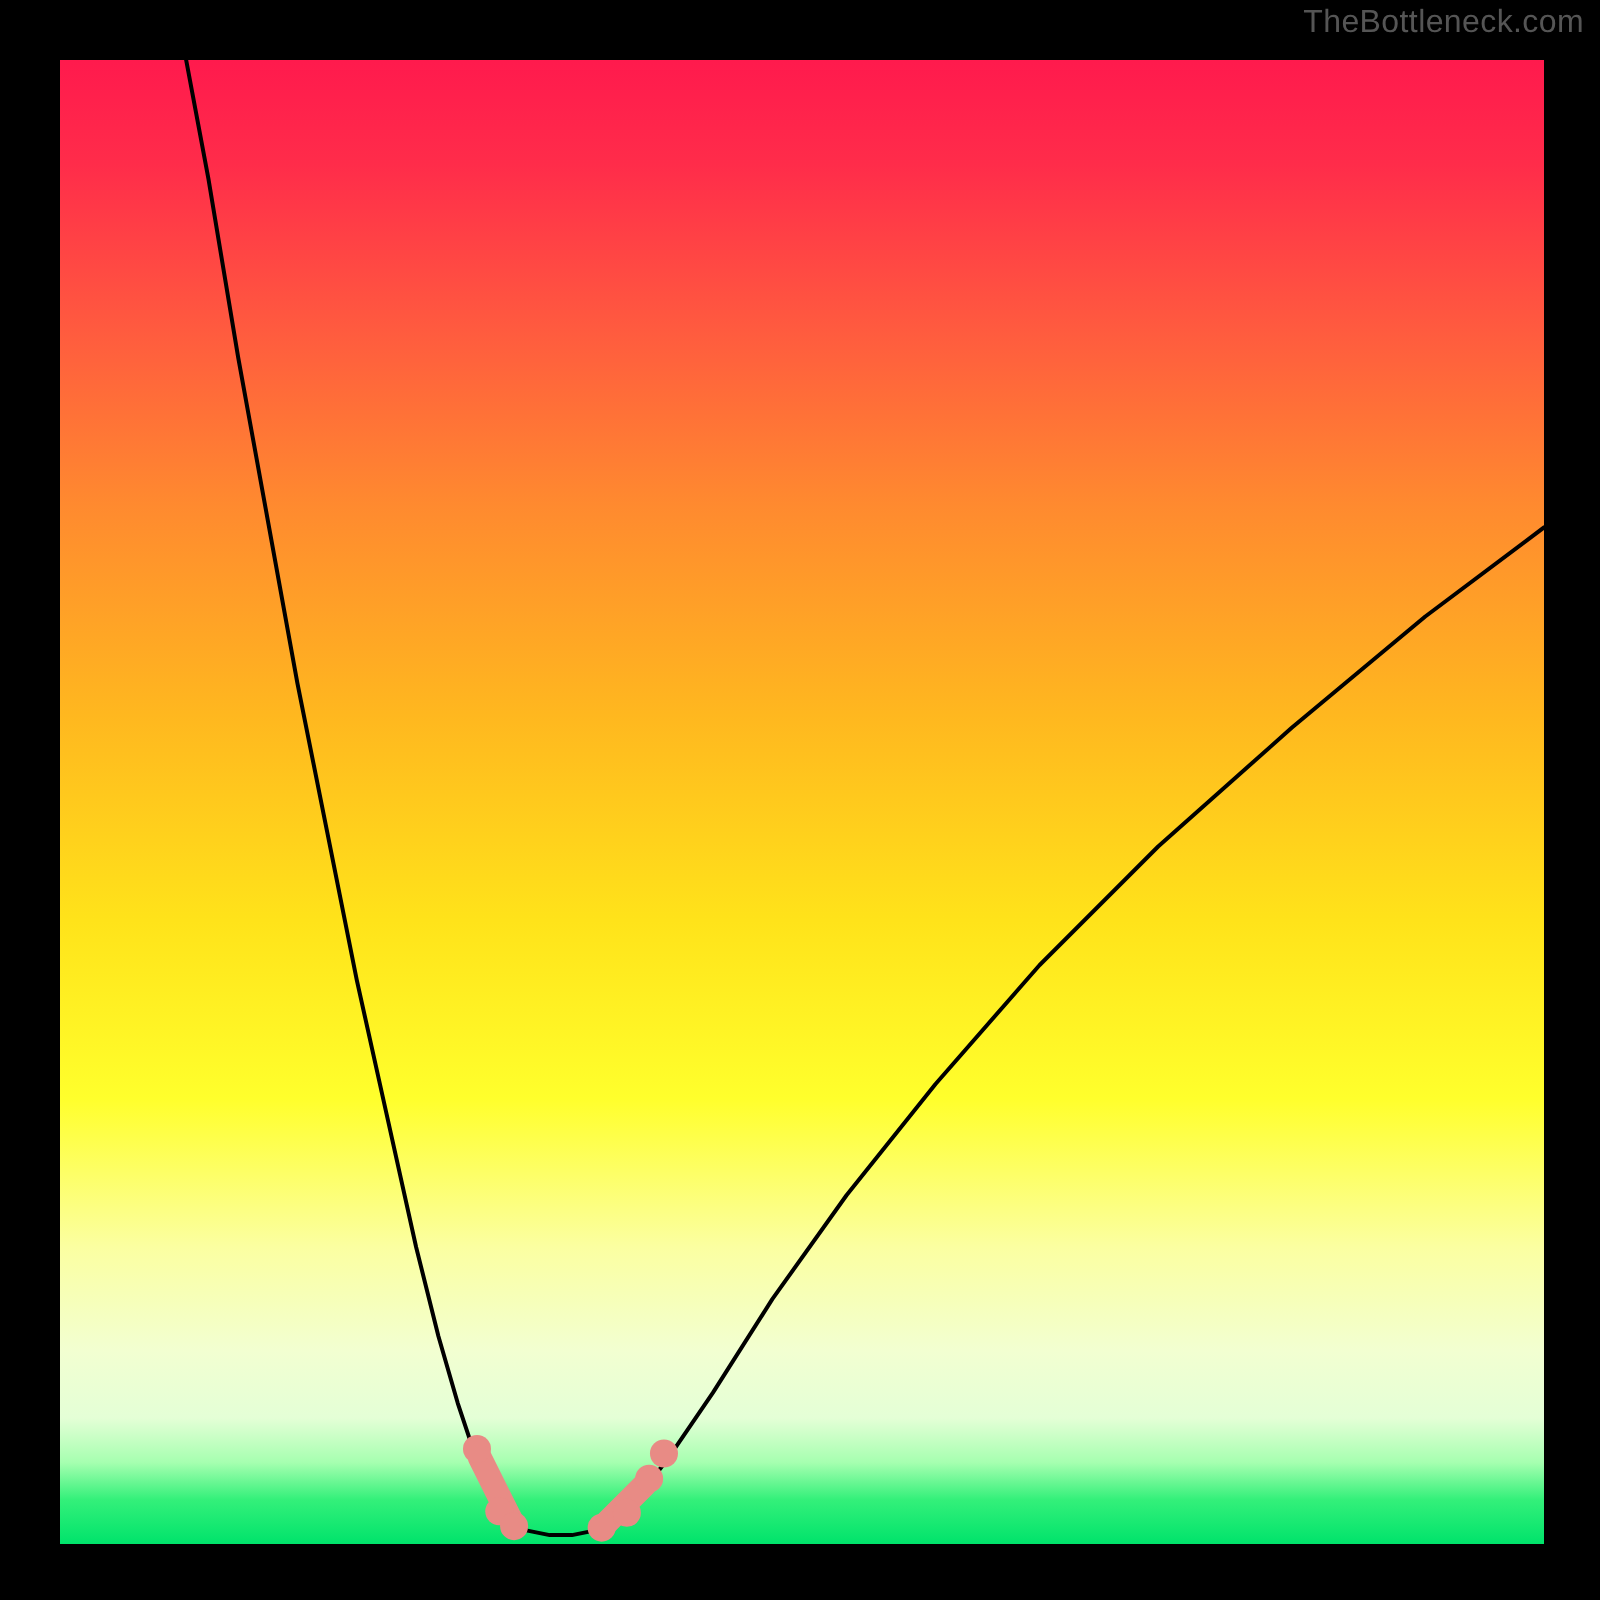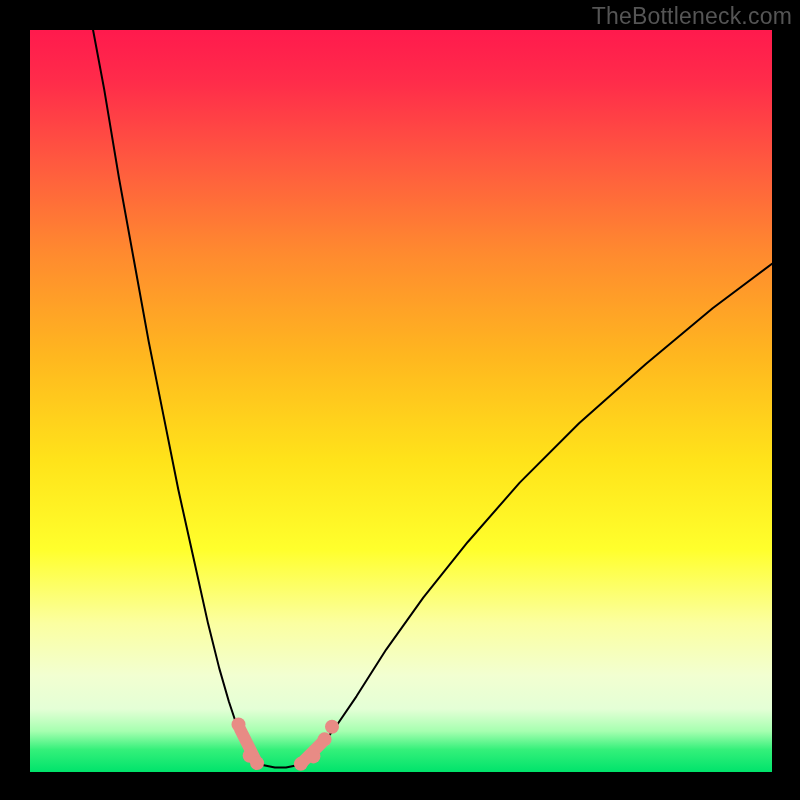--- a/index.html
+++ b/index.html
@@ -21,21 +21,21 @@
   }
   .plot-area {
     position: absolute;
     box-sizing: border-box;
   }
   .watermark {
     position: absolute;
     top: 3px;
     right: 8px;
     color: #555;
-    font-size: 23px;
+    font-size: 16px;
     font-weight: 500;
     letter-spacing: 0.2px;
     user-select: none;
   }
   svg { display:block; }
 </style>
 </head>
 <body>
 
 <div class="frame">

